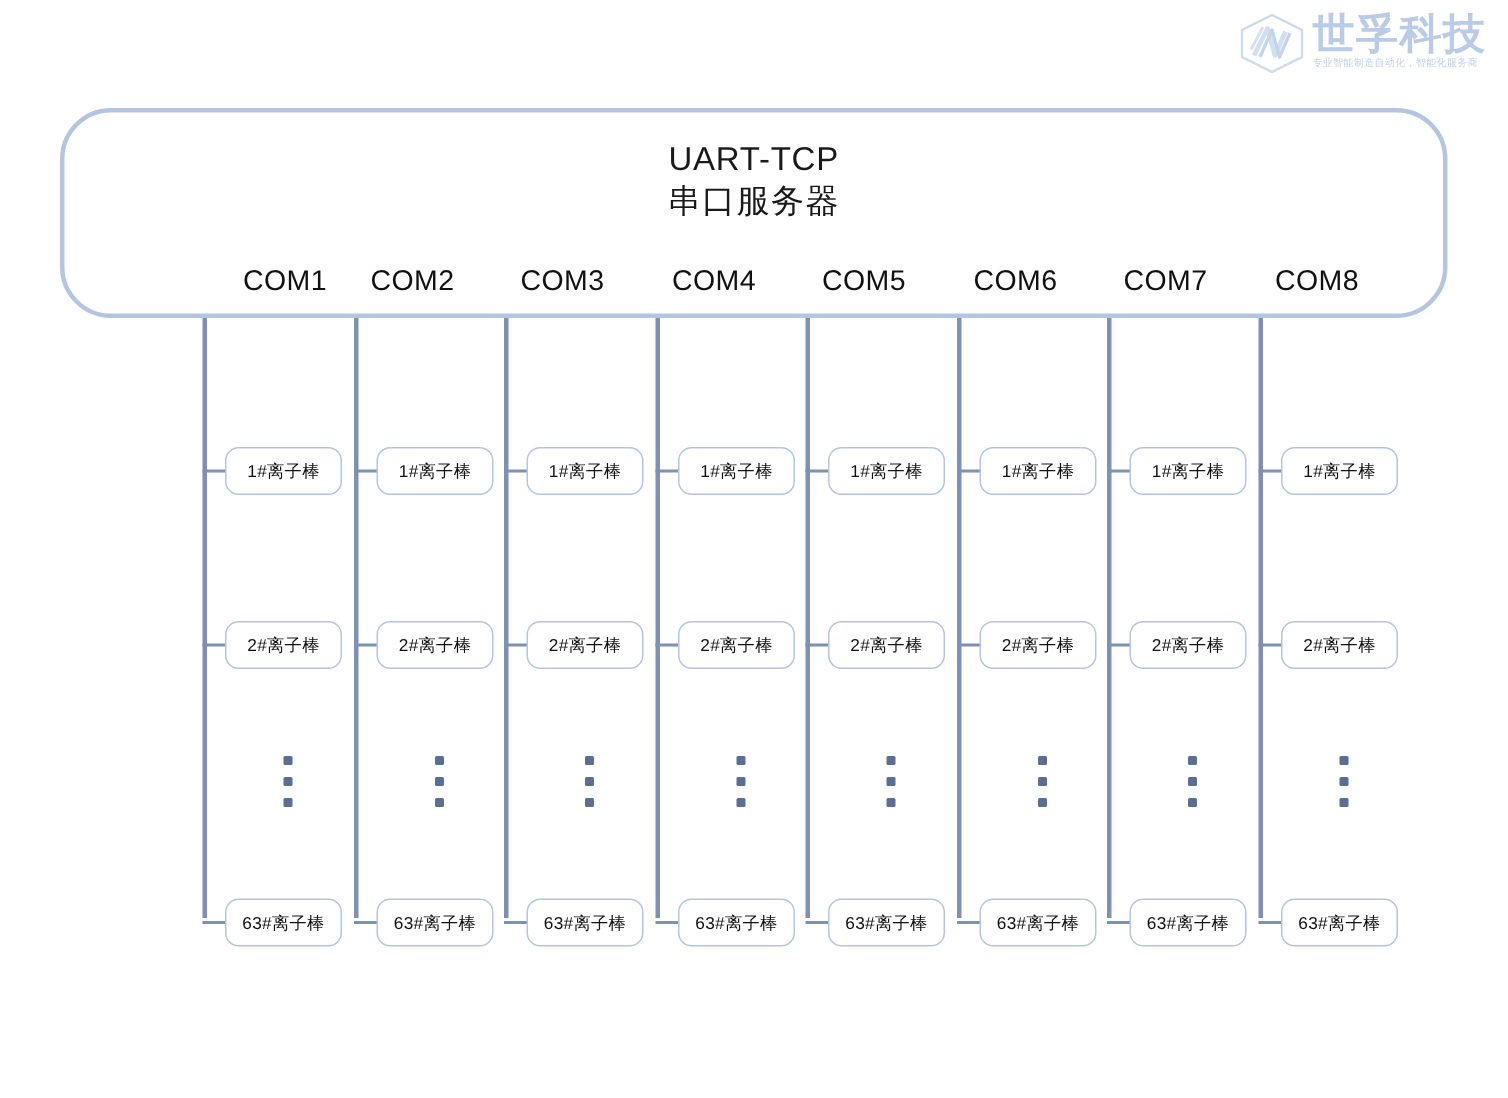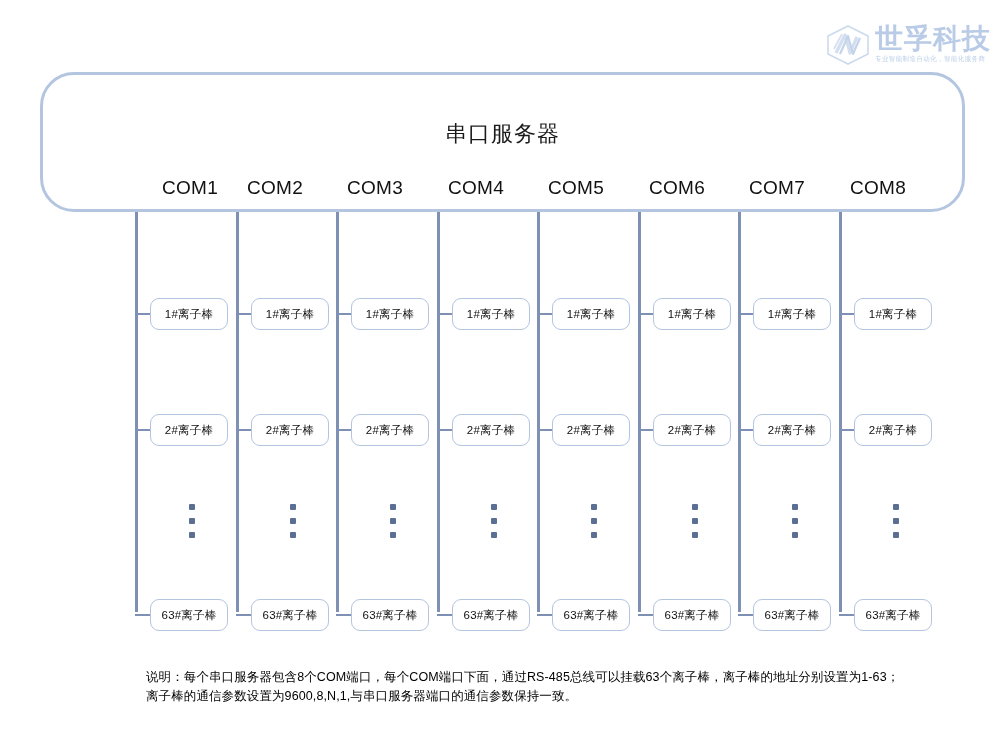--- a/index.html
+++ b/index.html
@@ -21,21 +21,20 @@
 
   
   #logo {
     position: absolute;
     left: 826px;
     top: 8px;
     width: 170px;
     height: 50px;
     display: flex;
     align-items: flex-start;
-    margin-top: 16px;
   }
   #logo-mark {
     width: 44px;
     height: 40px;
     flex: 0 0 auto;
     margin-top: 1px;
   }
   #logo-text-wrap {
     margin-left: 5px;
     display: flex;
@@ -185,20 +184,21 @@
       <path d="M14,29 L22,11 L27,29 L34,13" fill="none" stroke="#c3d4ea" stroke-width="2.2" stroke-linejoin="round"></path>
       <path d="M8,24 L16,9" fill="none" stroke="#d8e2f2" stroke-width="2"></path>
     </svg>
     <div id="logo-text-wrap">
       <div id="logo-name">世孚科技</div>
       <div id="logo-sub">专业智能制造自动化，智能化服务商</div>
     </div>
   </div>
 
   <div id="server-box">
+    <div id="server-title">UART-TCP</div>
     <div id="server-subtitle">串口服务器</div>
   </div>
 
   <div id="dynamic">
       <div class="column" style="left: 135px;">
         <div class="bus-line" style="height: 400px; background: rgb(126, 144, 180);"></div>
         <div class="stub" style="top: 101px; background: rgb(126, 144, 180);"></div>
         <div class="node" style="top: 86px;">1#离子棒</div>
         <div class="stub" style="top: 217px; background: rgb(126, 144, 180);"></div>
         <div class="node" style="top: 202px;">2#离子棒</div>
@@ -303,24 +303,20 @@
         <div class="stub" style="top: 402px; background: rgb(126, 144, 180);"></div>
         <div class="node" style="top: 387px;">63#离子棒</div>
         <div class="dots" style="top: 292px;">
           <span style="background: rgb(91, 110, 148);"></span>
           <span style="background: rgb(91, 110, 148);"></span>
           <span style="background: rgb(91, 110, 148);"></span>
         </div>
       </div>
     </div>
 
-  <div id="caption">
-    <div>说明：每个串口服务器包含8个COM端口，每个COM端口下面，通过RS-485总线可以挂载63个离子棒，离子棒的地址分别设置为1-63；</div>
-    <div>离子棒的通信参数设置为9600,8,N,1,与串口服务器端口的通信参数保持一致。</div>
-  </div>
 
 <div class="com-label" style="left: 135px;">COM1</div>
     <div class="com-label" style="left: 220px;">COM2</div>
     <div class="com-label" style="left: 320px;">COM3</div>
     <div class="com-label" style="left: 421px;">COM4</div>
     <div class="com-label" style="left: 521px;">COM5</div>
     <div class="com-label" style="left: 622px;">COM6</div>
     <div class="com-label" style="left: 722px;">COM7</div>
     <div class="com-label" style="left: 823px;">COM8</div>
   </div>

